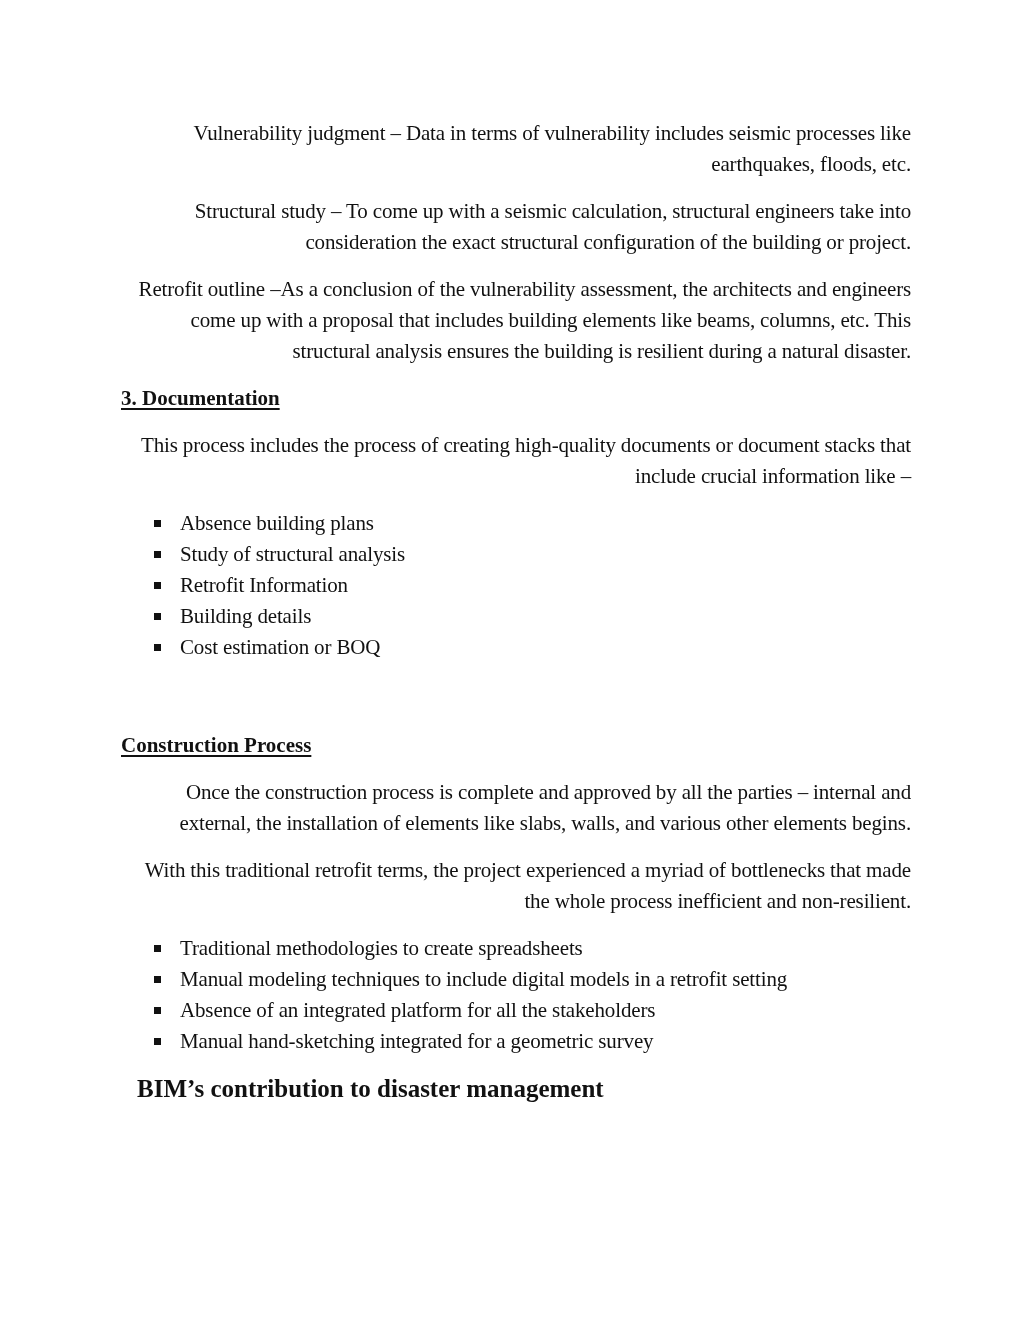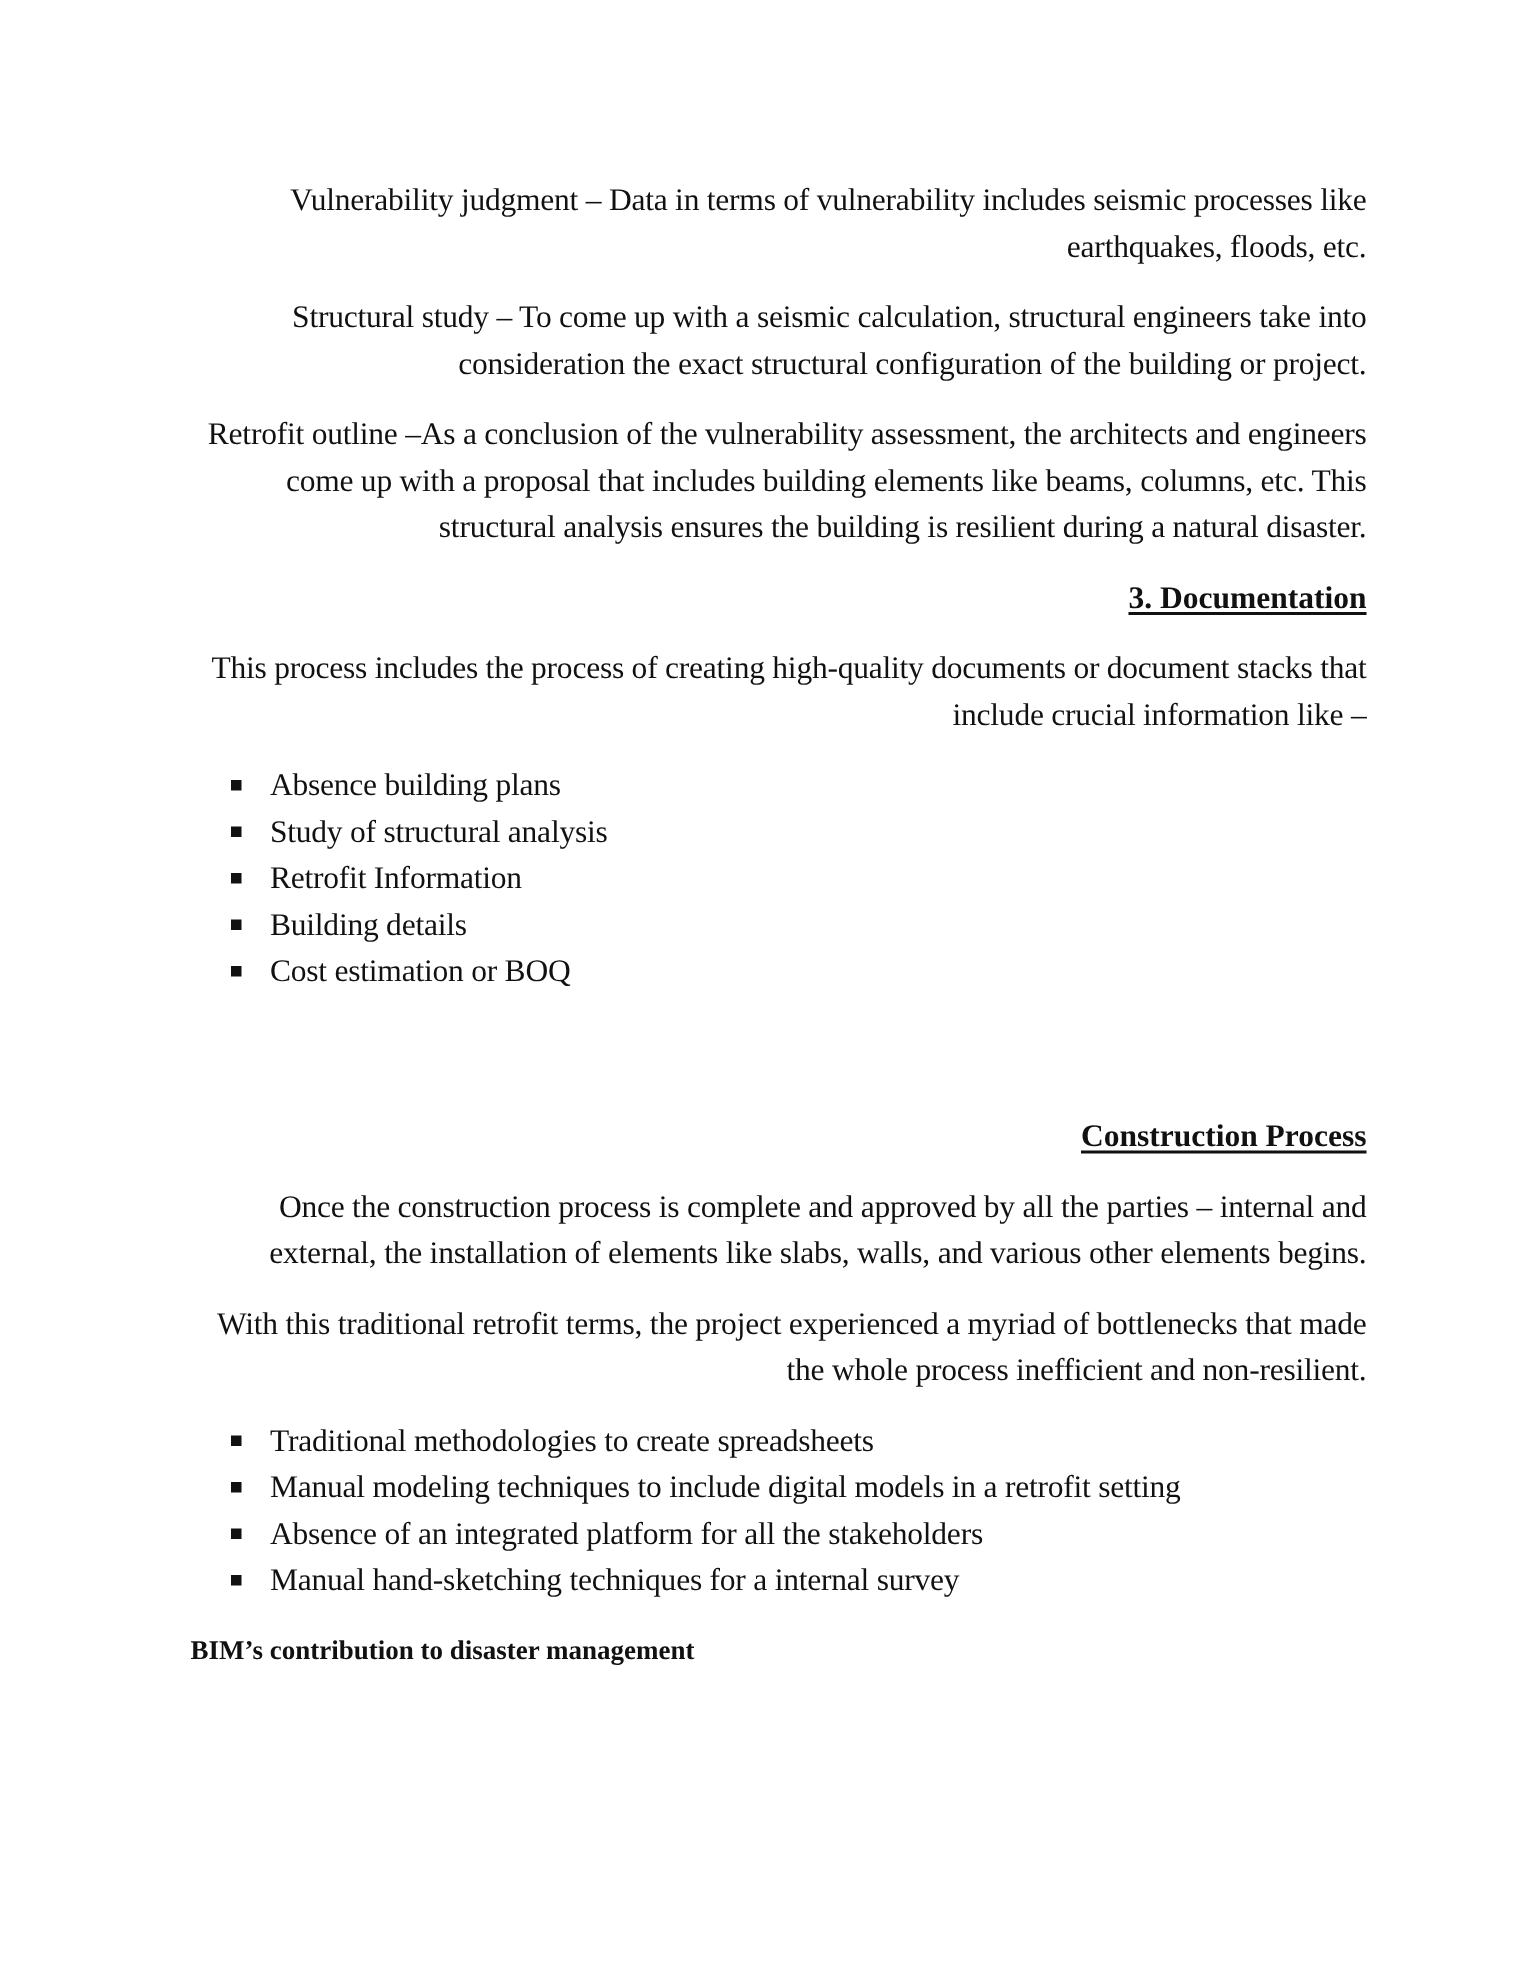--- a/index.html
+++ b/index.html
@@ -22,32 +22,31 @@
       width: 790px;
     }
     p.para {
       margin: 0 0 16px 0;
       font-size: 21px;
       line-height: 31px;
       letter-spacing: -0.15px;
       text-align: right;
     }
     h2.heading-u {
-      margin: 16px 0 16px 0;
+      margin: 4px 0 16px 0;
       font-size: 21px;
       line-height: 31px;
       font-weight: bold;
       text-decoration: underline;
       text-underline-offset: 3px;
       text-decoration-thickness: 2px;
-      text-align: right;
     }
     h2.heading-plain {
-      margin: 6px;
-      font-size: 18px;
+      margin: 16px;
+      font-size: 25px;
       line-height: 31px;
       font-weight: bold;
     }
     ul.sq-list {
       list-style: none;
       margin: 0 0 16px 0;
       padding: 0;
     }
     ul.sq-list li {
       position: relative;
@@ -117,19 +116,19 @@
     <li>
       <span class="bullet"></span>
       <span>Manual modeling techniques to include digital models in a retrofit setting</span>
     </li>
     <li>
       <span class="bullet"></span>
       <span>Absence of an integrated platform for all the stakeholders</span>
     </li>
     <li>
       <span class="bullet"></span>
-      <span>Manual hand-sketching techniques for a internal survey</span>
+      <span>Manual hand-sketching integrated for a geometric survey</span>
     </li>
   </ul>
 
   <h2 class="heading-plain">BIM’s contribution to disaster management</h2>
 
 </div>
 
 </body></html>

